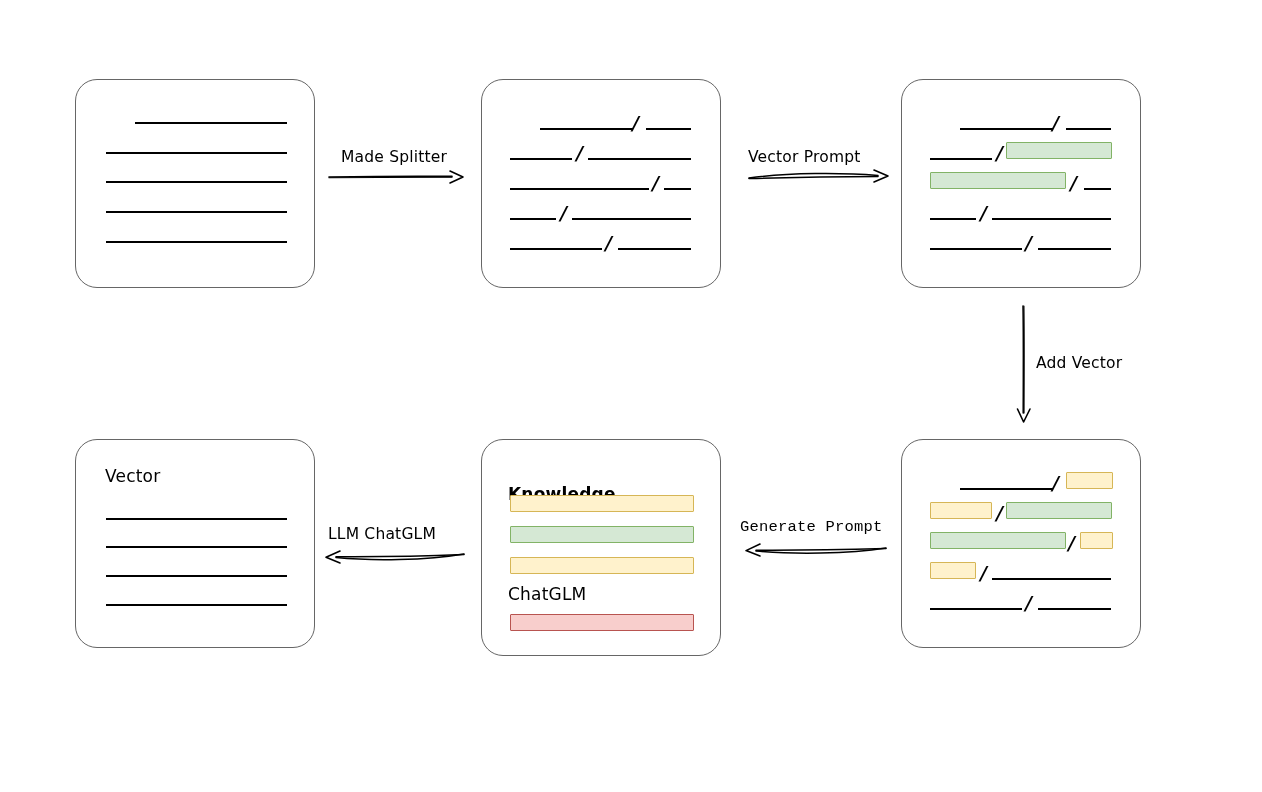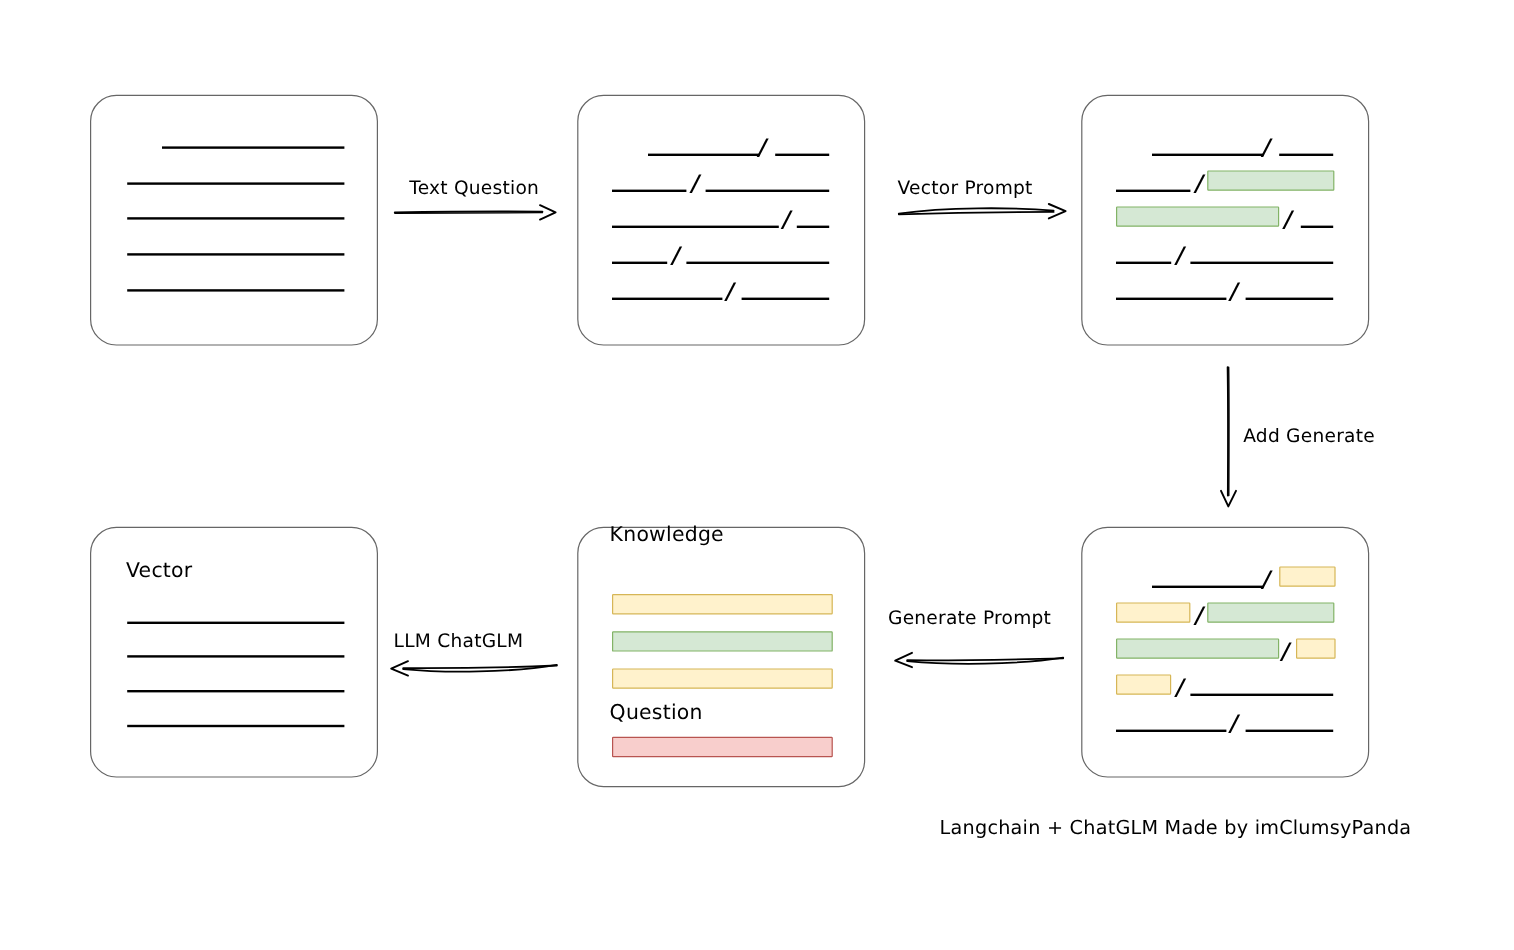--- a/index.html
+++ b/index.html
@@ -85,21 +85,21 @@
 
   <div class="node-box" style="left:75px; top:79px; width:240px; height:209px;"></div>
   <div>
     <div class="text-line" style="left:135px; top:122px; width:152px;"></div>
     <div class="text-line" style="left:106px; top:152px; width:181px;"></div>
     <div class="text-line" style="left:106px; top:181px; width:181px;"></div>
     <div class="text-line" style="left:106px; top:211px; width:181px;"></div>
     <div class="text-line" style="left:106px; top:241px; width:181px;"></div>
   </div>
 
-  <div class="edge-label" style="left:341px; top:148px;">Text Question</div>
+  <div class="edge-label" style="left:341px; top:148px;">Made Splitter</div>
   <svg class="edge-svg" style="left:328px; top:165px;" width="140" height="26" viewBox="0 0 140 26">
     <path d="M1,12 C40,11.4 92,11.1 124,11.4" fill="none" stroke="#000" stroke-width="1.6" stroke-linecap="round"></path>
     <path d="M1,12.8 C40,12.6 92,12.4 124,12.2" fill="none" stroke="#000" stroke-width="1.1" stroke-linecap="round"></path>
     <path d="M122,6 L135,12 L122,18" fill="none" stroke="#000" stroke-width="1.6" stroke-linejoin="round" stroke-linecap="round"></path>
   </svg>
 
   <div class="node-box" style="left:481px; top:79px; width:240px; height:209px;"></div>
   <div>
 
     <div class="text-line" style="left:540px; top:128px; width:93px;"></div>
@@ -147,21 +147,21 @@
 
     <div class="text-line" style="left:930px; top:218px; width:46px;"></div>
     <div class="slash" style="left:980px; top:204px;">/</div>
     <div class="text-line" style="left:992px; top:218px; width:119px;"></div>
 
     <div class="text-line" style="left:930px; top:248px; width:92px;"></div>
     <div class="slash" style="left:1025px; top:234px;">/</div>
     <div class="text-line" style="left:1038px; top:248px; width:73px;"></div>
   </div>
 
-  <div class="edge-label" style="left:1036px; top:354px;">Add Generate</div>
+  <div class="edge-label" style="left:1036px; top:354px;">Add Vector</div>
   <svg class="edge-svg" style="left:1010px; top:305px;" width="30" height="120" viewBox="0 0 30 120">
     <path d="M13,1 C13.6,35 13.3,75 13.2,108" fill="none" stroke="#000" stroke-width="1.5" stroke-linecap="round"></path>
     <path d="M13.9,1 C14.4,35 14.1,75 14,108" fill="none" stroke="#000" stroke-width="1.2" stroke-linecap="round"></path>
     <path d="M7.5,104 L13.6,117 L20,104" fill="none" stroke="#000" stroke-width="1.6" stroke-linejoin="round" stroke-linecap="round"></path>
   </svg>
 
   <div class="node-box" style="left:901px; top:439px; width:240px; height:209px;"></div>
   <div>
 
     <div class="text-line" style="left:960px; top:488px; width:93px;"></div>
@@ -178,50 +178,49 @@
 
     <div class="chip yellow" style="left:930px; top:562px; width:46px;"></div>
     <div class="slash" style="left:980px; top:564px;">/</div>
     <div class="text-line" style="left:992px; top:578px; width:119px;"></div>
 
     <div class="text-line" style="left:930px; top:608px; width:92px;"></div>
     <div class="slash" style="left:1025px; top:594px;">/</div>
     <div class="text-line" style="left:1038px; top:608px; width:73px;"></div>
   </div>
 
-  <div class="edge-label" style="left:740px; top:506px;">Generate Prompt</div>
+  <div class="edge-label" style="left:740px; top:518px;font-family:Liberation Mono, monospace;">Generate Prompt</div>
   <svg class="edge-svg" style="left:738px; top:535px;" width="150" height="26" viewBox="0 0 150 26">
     <path d="M148,13 C110,19 55,19.4 18,16" fill="none" stroke="#000" stroke-width="1.5" stroke-linecap="round"></path>
     <path d="M148,13.6 C110,14.6 55,15.4 18,15.2" fill="none" stroke="#000" stroke-width="1.5" stroke-linecap="round"></path>
     <path d="M22,9 L8,15.6 L22,21" fill="none" stroke="#000" stroke-width="1.6" stroke-linejoin="round" stroke-linecap="round"></path>
   </svg>
 
   <div class="node-box" style="left:481px; top:439px; width:240px; height:217px;"></div>
-  <div class="box-label" style="left:508px; top:436px;">Knowledge</div>
+  <div class="box-label" style="left:508px; top:484px;font-weight:bold;">Knowledge</div>
   <div>
     <div class="chip yellow" style="left:510px; top:495px; width:184px;"></div>
     <div class="chip green" style="left:510px; top:526px; width:184px;"></div>
     <div class="chip yellow" style="left:510px; top:557px; width:184px;"></div>
   </div>
-  <div class="box-label" style="left:508px; top:584px;">Question</div>
+  <div class="box-label" style="left:508px; top:584px;">ChatGLM</div>
   <div>
     <div class="chip red" style="left:510px; top:614px; width:184px;"></div>
   </div>
 
   <div class="edge-label" style="left:328px; top:525px;">LLM ChatGLM</div>
   <svg class="edge-svg" style="left:316px; top:542px;" width="150" height="26" viewBox="0 0 150 26">
     <path d="M148,12 C110,18.6 55,19 20,15.6" fill="none" stroke="#000" stroke-width="1.5" stroke-linecap="round"></path>
     <path d="M148,12.6 C110,14.2 55,15 20,14.8" fill="none" stroke="#000" stroke-width="1.5" stroke-linecap="round"></path>
     <path d="M24,9 L10,15.2 L24,21" fill="none" stroke="#000" stroke-width="1.6" stroke-linejoin="round" stroke-linecap="round"></path>
   </svg>
 
   <div class="node-box" style="left:75px; top:439px; width:240px; height:209px;"></div>
   <div class="box-label" style="left:105px; top:466px;">Vector</div>
   <div>
     <div class="text-line" style="left:106px; top:518px; width:181px;"></div>
     <div class="text-line" style="left:106px; top:546px; width:181px;"></div>
     <div class="text-line" style="left:106px; top:575px; width:181px;"></div>
     <div class="text-line" style="left:106px; top:604px; width:181px;"></div>
   </div>
 
-  <div class="caption" style="left:783px; top:680px;">Langchain + ChatGLM Made by imClumsyPanda</div>
 
 </div>
 
 </body></html>

